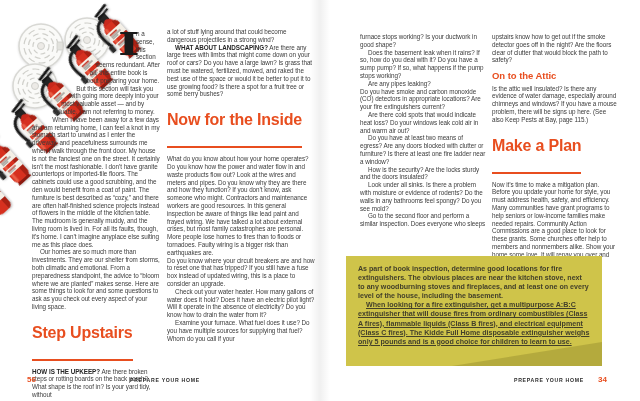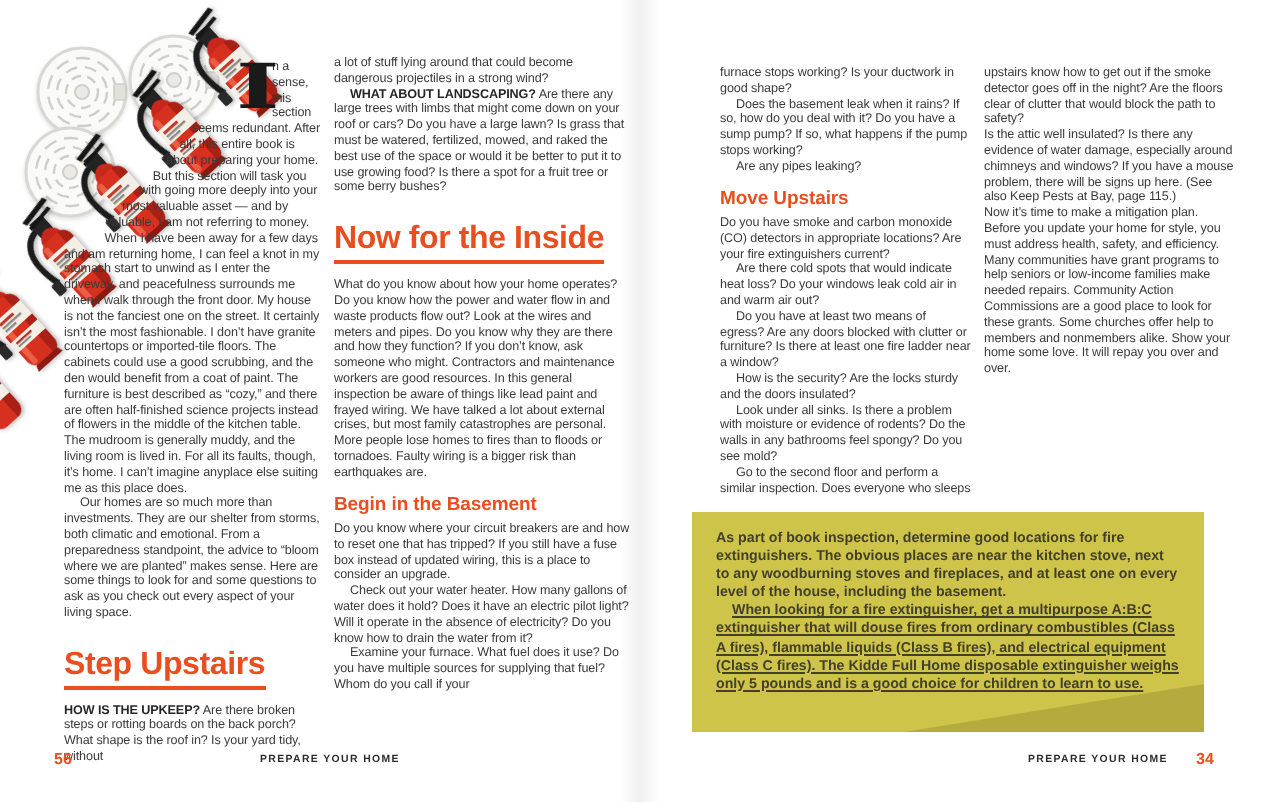--- a/index.html
+++ b/index.html
@@ -13,21 +13,21 @@
   
   .col{position:absolute;font-size:6.3px;line-height:7.8px;letter-spacing:-0.05px;text-align:left;}
   #col1{left:32px;top:30px;width:128px;}
   #col2{left:167px;top:28px;width:148px;}
   #col3{left:360px;top:33px;width:126px;}
   #col4{left:492px;top:33px;width:126px;}
   .col p{margin:0;}
   .col p.ind{text-indent:8px;}
   .lead{font-weight:bold;color:#262626;}
   h1{display:inline-block;font-size:16px;line-height:17px;font-weight:bold;color:#e84e1f;
-     margin:13px 0 7px 0;padding-bottom:2px;border-bottom:2px solid #e84e1f;letter-spacing:-0.2px;}
+     margin:13px 0 7px 0;padding-bottom:18px;border-bottom:2px solid #e84e1f;letter-spacing:-0.2px;}
   h2{font-size:9.5px;line-height:10.5px;font-weight:bold;color:#e84e1f;margin:7px 0 3px 0;}
   
   .wrapshape{float:left;width:86px;height:92px;
     shape-outside:polygon(0 0,86px 0,62px 34px,38px 62px,12px 86px,0 92px);}
   .dropcap{float:left;width:15px;margin:1px 3px 0 0;color:#1a1a1a;
     font-family:"DejaVu Serif",serif;font-weight:bold;font-size:31px;line-height:27px;
     transform:scaleX(1.5);transform-origin:0 50%;}
   
   .firebox{position:absolute;left:346px;top:256px;width:256px;height:110px;background:#cfc44a;box-sizing:border-box;
     padding:9px 12px;}
@@ -208,47 +208,47 @@
       <p class="ind">Our homes are so much more than investments. They are our shelter from storms, both climatic and emotional. From a preparedness standpoint, the advice to “bloom where we are planted” makes sense. Here are some things to look for and some questions to ask as you check out every aspect of your living space.</p>
       <h1>Step Upstairs</h1>
       <p><b class="lead">HOW IS THE UPKEEP?</b> <span>Are there broken steps or rotting boards on the back porch? What shape is the roof in? Is your yard tidy, without</span></p>
     </div>
 
     <div class="col" id="col2">
       <p>a lot of stuff lying around that could become dangerous projectiles in a strong wind?</p>
       <p class="ind"><b class="lead">WHAT ABOUT LANDSCAPING?</b> <span>Are there any large trees with limbs that might come down on your roof or cars? Do you have a large lawn? Is grass that must be watered, fertilized, mowed, and raked the best use of the space or would it be better to put it to use growing food? Is there a spot for a fruit tree or some berry bushes?</span></p>
       <h1>Now for the Inside</h1>
       <p>What do you know about how your home operates? Do you know how the power and water flow in and waste products flow out? Look at the wires and meters and pipes. Do you know why they are there and how they function? If you don’t know, ask someone who might. Contractors and maintenance workers are good resources. In this general inspection be aware of things like lead paint and frayed wiring. We have talked a lot about external crises, but most family catastrophes are personal. More people lose homes to fires than to floods or tornadoes. Faulty wiring is a bigger risk than earthquakes are.</p>
-      <h2>Begin in the Basement</h2>
       <p>Do you know where your circuit breakers are and how to reset one that has tripped? If you still have a fuse box instead of updated wiring, this is a place to consider an upgrade.</p>
       <p class="ind">Check out your water heater. How many gallons of water does it hold? Does it have an electric pilot light? Will it operate in the absence of electricity? Do you know how to drain the water from it?</p>
       <p class="ind">Examine your furnace. What fuel does it use? Do you have multiple sources for supplying that fuel? Whom do you call if your</p>
     </div>
 
     <div class="pagenum" id="pn-left">56</div>
     <div class="runtitle" id="rt-left">PREPARE YOUR HOME</div>
   </div>
 
   <div>
     <div class="col" id="col3">
       <p>furnace stops working? Is your ductwork in good shape?</p>
       <p class="ind">Does the basement leak when it rains? If so, how do you deal with it? Do you have a sump pump? If so, what happens if the pump stops working?</p>
       <p class="ind">Are any pipes leaking?</p>
-      <h2>Move Upstairs</h2>
       <p>Do you have smoke and carbon monoxide (CO) detectors in appropriate locations? Are your fire extinguishers current?</p>
       <p class="ind">Are there cold spots that would indicate heat loss? Do your windows leak cold air in and warm air out?</p>
       <p class="ind">Do you have at least two means of egress? Are any doors blocked with clutter or furniture? Is there at least one fire ladder near a window?</p>
       <p class="ind">How is the security? Are the locks sturdy and the doors insulated?</p>
       <p class="ind">Look under all sinks. Is there a problem with moisture or evidence of rodents? Do the walls in any bathrooms feel spongy? Do you see mold?</p>
       <p class="ind">Go to the second floor and perform a similar inspection. Does everyone who sleeps</p>
     </div>
 
     <div class="col" id="col4">
       <p>upstairs know how to get out if the smoke detector goes off in the night? Are the floors clear of clutter that would block the path to safety?</p>
+      <h2>On to the Attic</h2>
       <p>Is the attic well insulated? Is there any evidence of water damage, especially around chimneys and windows? If you have a mouse problem, there will be signs up here. (See also Keep Pests at Bay, page 115.)</p>
+      <div><h1>Make a Plan</h1></div>
       <p>Now it’s time to make a mitigation plan. Before you update your home for style, you must address health, safety, and efficiency. Many communities have grant programs to help seniors or low-income families make needed repairs. Community Action Commissions are a good place to look for these grants. Some churches offer help to members and nonmembers alike. Show your home some love. It will repay you over and over.</p>
     </div>
 
     <div class="firebox">
       <p>As part of book inspection, determine good locations for fire extinguishers. The obvious places are near the kitchen stove, next to any woodburning stoves and fireplaces, and at least one on every level of the house, including the basement.</p>
       <p class="ind">When looking for a fire extinguisher, get a multipurpose A:B:C extinguisher that will douse fires from ordinary combustibles (Class A fires), flammable liquids (Class B fires), and electrical equipment (Class C fires). The Kidde Full Home disposable extinguisher weighs only 5 pounds and is a good choice for children to learn to use.</p>
     </div>
 
     <div class="runtitle" id="rt-right">PREPARE YOUR HOME</div>
     <div class="pagenum" id="pn-right">34</div>

